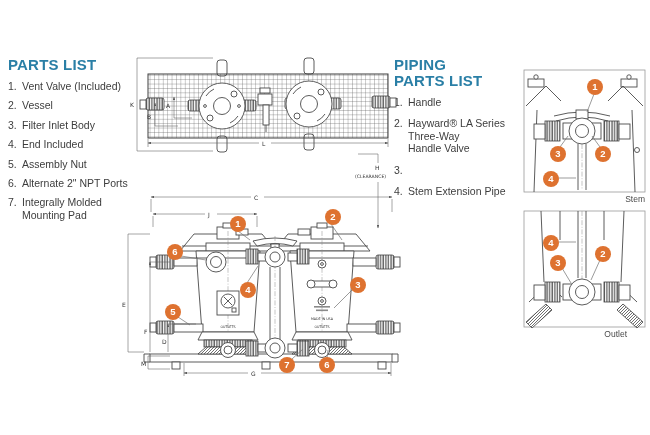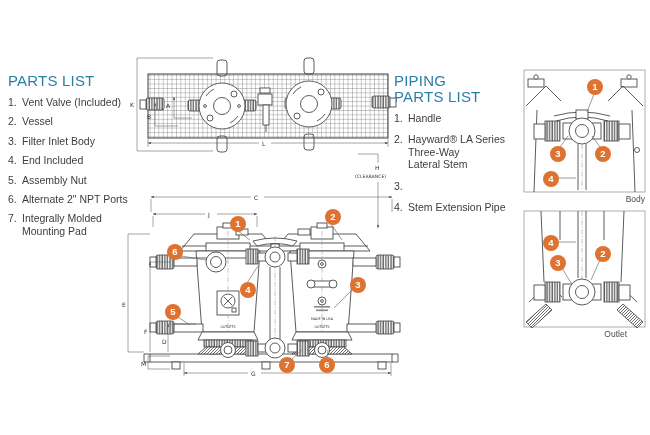--- a/index.html
+++ b/index.html
@@ -1,20 +1,20 @@
 <!DOCTYPE html>
 <html><head>
 <meta charset="utf-8">
 <style>
   html,body{margin:0;padding:0;background:#fff;}
   .canvas{position:relative;width:650px;height:435px;background:#fff;overflow:hidden;
           font-family:"Liberation Sans",sans-serif;}
   
   .list{position:absolute;}
-  .list h2{margin:16px 0 7px 0;font-size:15px;font-weight:400;letter-spacing:.2px;
+  .list h2{margin:0 0 7px 0;font-size:15px;font-weight:700;letter-spacing:.2px;
            color:#2a7fa6;line-height:1.07;white-space:pre-line;}
   .item{display:flex;margin-bottom:7px;color:#3d3d3d;font-size:10.5px;line-height:1.18;}
   .item .num{width:14px;flex:0 0 14px;}
   .item .lbl{white-space:pre-line;}
   #parts-list{left:8px;top:57px;width:136px;}
   #piping-list{left:394px;top:57px;width:124px;}
   #piping-list .item{margin-bottom:9px;}
   
   svg{position:absolute;}
   .ln{stroke:#4a4a4a;stroke-width:.9;fill:none;}
@@ -73,21 +73,21 @@
     <h2>PIPING
 PARTS LIST</h2>
     <div class="item">
         <span class="num">1.</span>
         <span class="lbl">Handle</span>
       </div>
     <div class="item">
         <span class="num">2.</span>
         <span class="lbl">Hayward® LA Series
 Three-Way
-Lateral Stem</span>
+Handle Valve</span>
       </div>
     <div class="item">
         <span class="num">3.</span>
       </div>
     <div class="item">
         <span class="num">4.</span>
         <span class="lbl">Stem Extension Pipe</span>
       </div>
   </section>
 
@@ -400,21 +400,21 @@
       <circle class="fw" cx="582" cy="292" r="13"></circle>
       <circle class="fw" cx="582" cy="292" r="6.5"></circle>
       <polygon points="526,322 546,304 552,310 532,328" fill="url(#hatchC)" stroke="#3f3f3f" stroke-width=".8"></polygon>
       <polygon points="643,322 623,304 617,310 637,328" fill="url(#hatchC)" stroke="#3f3f3f" stroke-width=".8"></polygon>
       <line class="leader" x1="557" y1="242" x2="576" y2="242"></line>
       <line class="leader" x1="562" y1="268" x2="571" y2="283"></line>
       <line class="leader" x1="600" y1="260" x2="591" y2="280"></line>
     </g>
   </svg>
 
-  <div class="view-label" style="left:599px;top:194px">Body</div>
+  <div class="view-label" style="left:599px;top:194px">Stem</div>
   <div class="view-label" style="left:581px;top:329px">Outlet</div>
 
   <div class="callout" style="left:230px;top:216px">1</div>
   <div class="callout" style="left:325px;top:209px">2</div>
   <div class="callout" style="left:350px;top:277px">3</div>
   <div class="callout" style="left:240px;top:282px">4</div>
   <div class="callout" style="left:165px;top:304px">5</div>
   <div class="callout" style="left:167px;top:244px">6</div>
   <div class="callout" style="left:279px;top:357px">7</div>
   <div class="callout" style="left:319px;top:357px">6</div>

